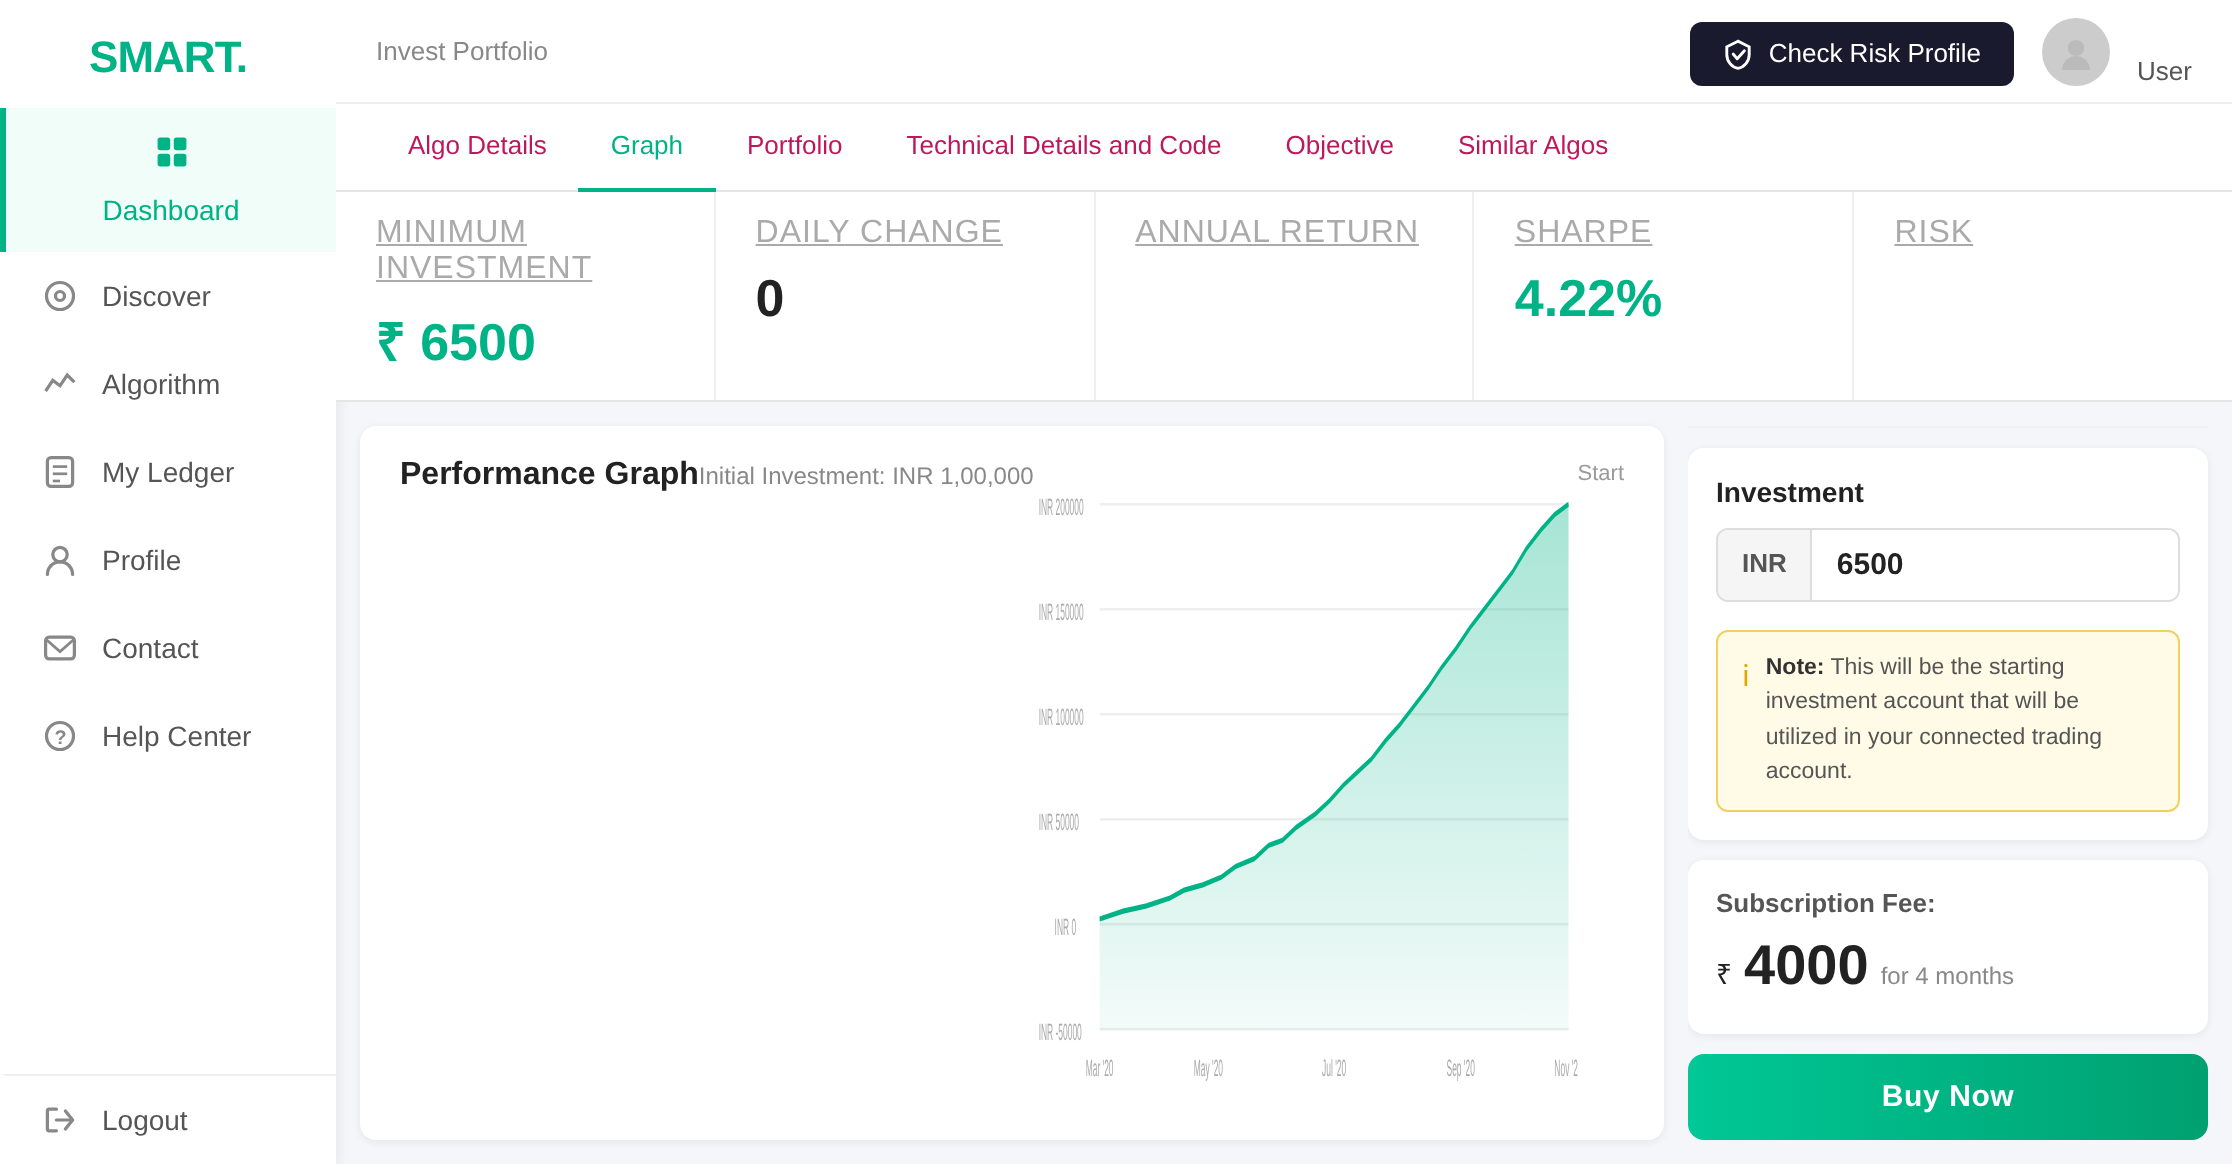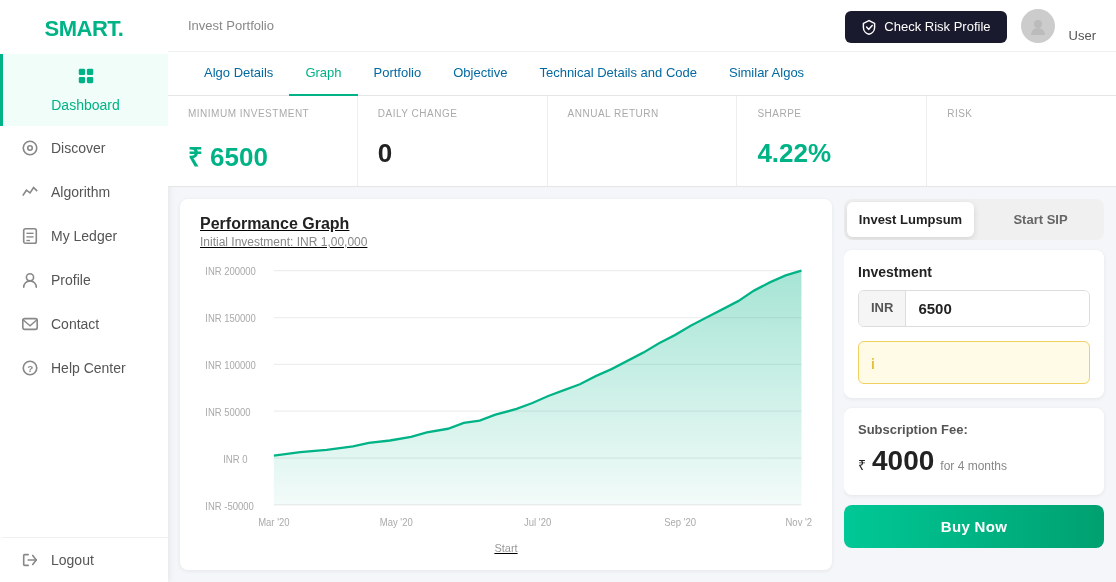--- a/index.html
+++ b/index.html
@@ -108,21 +108,21 @@
       padding: 0 20px;
       flex-shrink: 0;
       height: 44px;
     }
     .tab {
       padding: 0 16px;
       height: 44px;
       display: flex;
       align-items: center;
       font-size: 13px;
-      color: #0369a1;
+      color: #be185d;
       cursor: pointer;
       border-bottom: 2px solid transparent;
       font-weight: 500;
     }
     .tab.active {
       color: #00b386;
       border-bottom: 2px solid #00b386;
     }
 
     
@@ -133,25 +133,26 @@
       align-items: stretch;
       flex-shrink: 0;
     }
     .stat-cell {
       flex: 1;
       padding: 12px 20px 12px;
       border-right: 1px solid #eee;
     }
     .stat-cell:last-child { border-right: none; }
     .stat-label {
-      font-size: 10px;
+      font-size: 16px;
       color: #aaa;
       text-transform: uppercase;
       letter-spacing: 0.5px;
-      margin-bottom: 19px;
+      margin-bottom: 8px;
+      text-decoration: underline;
     }
     .stat-value {
       font-size: 26px;
       font-weight: 700;
       color: #222;
     }
     .stat-value.green { color: #00b386; }
 
     
     .content-area {
@@ -162,23 +163,22 @@
 
     
     .graph-section {
       flex: 1;
       background: #fff;
       margin: 12px;
       border-radius: 8px;
       box-shadow: 0 1px 4px rgba(0,0,0,0.07);
       padding: 16px 20px;
       display: flex;
-      flex-direction: column;
+      flex-direction: row;
       overflow: hidden;
-      text-decoration: underline;
     }
     .graph-title { font-size: 16px; font-weight: 600; color: #222; }
     .graph-subtitle { font-size: 12px; color: #888; margin-top: 2px; }
 
     .chart-area {
       flex: 1;
       position: relative;
       margin-top: 10px;
     }
     .chart-area svg { width: 100%; height: 100%; }
@@ -410,24 +410,24 @@
     <div class="tab">
       <span>Algo Details</span>
     </div>
     <div class="tab active">
       <span>Graph</span>
     </div>
     <div class="tab">
       <span>Portfolio</span>
     </div>
     <div class="tab">
+      <span>Technical Details and Code</span>
+    </div>
+    <div class="tab">
       <span>Objective</span>
-    </div>
-    <div class="tab">
-      <span>Technical Details and Code</span>
     </div>
     <div class="tab">
       <span>Similar Algos</span>
     </div>
   </div>
 
   <div class="stats-row">
     <div class="stat-cell">
       <div class="stat-label">Minimum Investment</div>
       <div class="stat-value green">₹ 6500</div>
@@ -498,20 +498,24 @@
       </div>
 
       <div class="investment-section">
         <div class="investment-label">Investment</div>
         <div class="inr-input-row">
           <div class="inr-tag">INR</div>
           <input class="inr-value" type="text" value="6500" style="">
         </div>
         <div class="note-box">
           <span class="note-icon">ℹ</span>
+          <span class="note-text">
+            <strong>Note:</strong>
+            <span>This will be the starting investment account that will be utilized in your connected trading account.</span>
+          </span>
         </div>
       </div>
 
       <div class="subscription-section">
         <div class="sub-label">Subscription Fee:</div>
         <div class="sub-price-row">
           <span class="sub-rupee">₹</span>
           <span class="sub-amount">4000</span>
           <span class="sub-months">for 4 months</span>
         </div>

